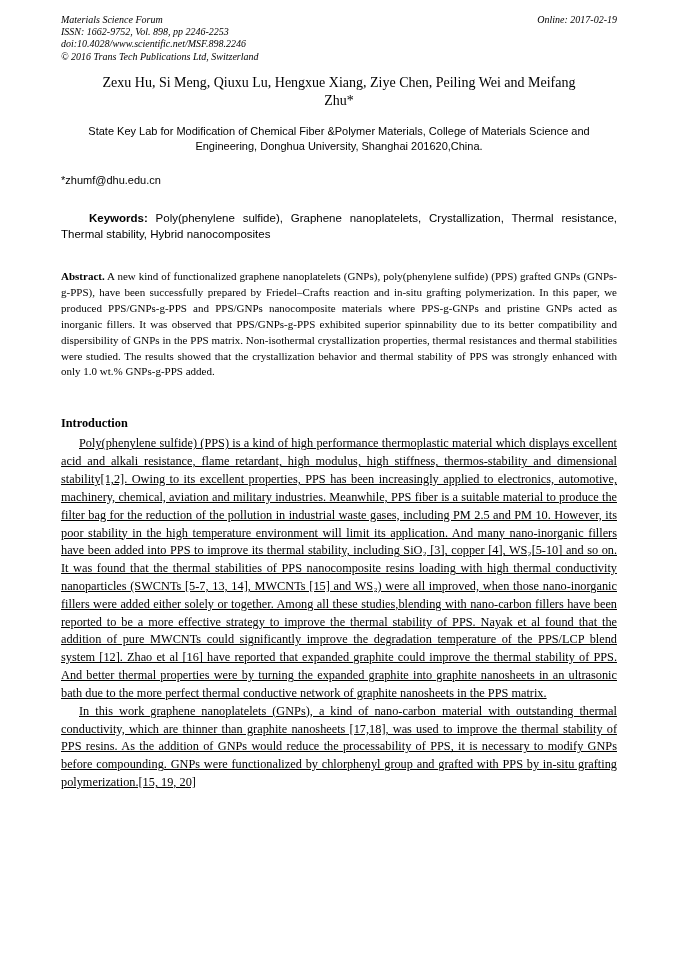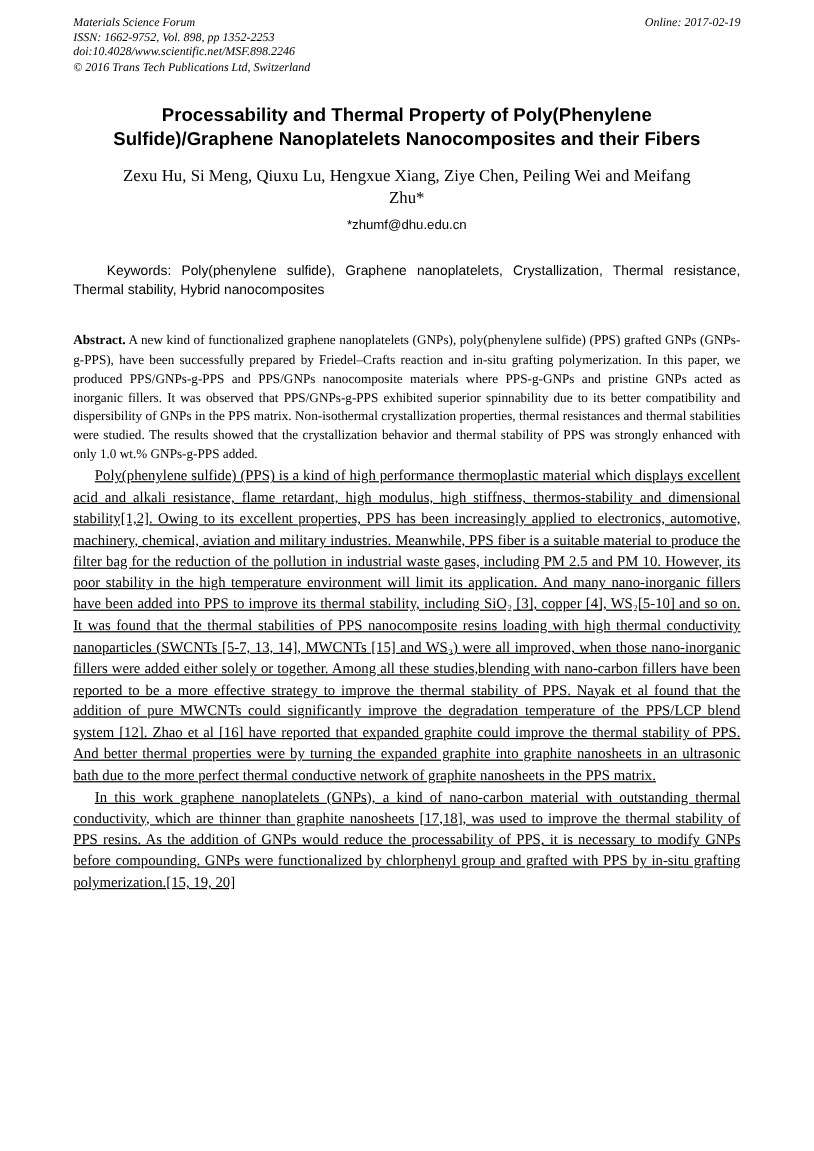--- a/index.html
+++ b/index.html
@@ -48,34 +48,34 @@
     text-align: center;
   }
   .affiliation {
     margin: 14px 0 0 0;
     font-family: "Liberation Sans", sans-serif;
     font-size: 11px;
     line-height: 1.32;
     text-align: center;
   }
   .email {
-    margin: 7px 0 0 0;
+    margin: 21px 0 0 0;
     font-family: "Liberation Sans", sans-serif;
     font-size: 11px;
-    text-align: center;
+    text-align: left;
   }
   
   .keywords {
     margin: 24px 0 0 0;
     font-family: "Liberation Sans", sans-serif;
     font-size: 11.5px;
     line-height: 1.42;
     text-align: justify;
   }
-  .keywords .label { font-weight: normal; padding-left: 28px; }
+  .keywords .label { font-weight: bold; padding-left: 28px; }
   
   .abstract {
     margin: 26px 0 0 0;
     font-size: 11px;
     line-height: 1.45;
     text-align: justify;
   }
   .abstract .label { font-weight: bold; }
   .section-heading {
     margin: 36px 0 4px 0;
@@ -92,36 +92,37 @@
   }
 </style>
 </head>
 <body>
 
 <div class="page">
 
   <header class="meta">
     <div class="meta-left">
       <div>Materials Science Forum</div>
-      <div>ISSN: 1662-9752, Vol. 898, pp 1352-2253</div>
+      <div>ISSN: 1662-9752, Vol. 898, pp 2246-2253</div>
       <div>doi:10.4028/www.scientific.net/MSF.898.2246</div>
       <div>© 2016 Trans Tech Publications Ltd, Switzerland</div>
     </div>
     <div class="meta-right">Online: 2017-02-19</div>
   </header>
 
-  <h1 class="paper-title">Processability and Thermal Property of Poly(Phenylene Sulfide)/Graphene Nanoplatelets Nanocomposites and their Fibers</h1>
 
   <div class="authors">Zexu Hu, Si Meng, Qiuxu Lu, Hengxue Xiang, Ziye Chen, Peiling Wei and Meifang Zhu*</div>
 
+  <div class="affiliation">State Key Lab for Modification of Chemical Fiber &amp;Polymer Materials, College of Materials Science and Engineering, Donghua University, Shanghai 201620,China.</div>
 
   <div class="email">*zhumf@dhu.edu.cn</div>
 
   <p class="keywords"><span class="label">Keywords:</span><span> Poly(phenylene sulfide), Graphene nanoplatelets, Crystallization, Thermal resistance, Thermal stability, Hybrid nanocomposites</span></p>
 
   <p class="abstract"><span class="label">Abstract.</span><span> A new kind of functionalized graphene nanoplatelets (GNPs), poly(phenylene sulfide) (PPS) grafted GNPs (GNPs-g-PPS), have been successfully prepared by Friedel–Crafts reaction and in-situ grafting polymerization. In this paper, we produced PPS/GNPs-g-PPS and PPS/GNPs nanocomposite materials where PPS-g-GNPs and pristine GNPs acted as inorganic fillers. It was observed that PPS/GNPs-g-PPS exhibited superior spinnability due to its better compatibility and dispersibility of GNPs in the PPS matrix. Non-isothermal crystallization properties, thermal resistances and thermal stabilities were studied. The results showed that the crystallization behavior and thermal stability of PPS was strongly enhanced with only 1.0 wt.% GNPs-g-PPS added.</span></p>
 
+  <h2 class="section-heading">Introduction</h2>
 
   <p class="body-par">Poly(phenylene sulfide) (PPS) is a kind of high performance thermoplastic material which displays excellent acid and alkali resistance, flame retardant, high modulus, high stiffness, thermos-stability and dimensional stability[1,2]. Owing to its excellent properties, PPS has been increasingly applied to electronics, automotive, machinery, chemical, aviation and military industries. Meanwhile, PPS fiber is a suitable material to produce the filter bag for the reduction of the pollution in industrial waste gases, including PM 2.5 and PM 10. However, its poor stability in the high temperature environment will limit its application. And many nano-inorganic fillers have been added into PPS to improve its thermal stability, including SiO₂ [3], copper [4], WS₂[5-10] and so on. It was found that the thermal stabilities of PPS nanocomposite resins loading with high thermal conductivity nanoparticles (SWCNTs [5-7, 13, 14], MWCNTs [15] and WS₂) were all improved, when those nano-inorganic fillers were added either solely or together. Among all these studies,blending with nano-carbon fillers have been reported to be a more effective strategy to improve the thermal stability of PPS. Nayak et al found that the addition of pure MWCNTs could significantly improve the degradation temperature of the PPS/LCP blend system [12]. Zhao et al [16] have reported that expanded graphite could improve the thermal stability of PPS. And better thermal properties were by turning the expanded graphite into graphite nanosheets in an ultrasonic bath due to the more perfect thermal conductive network of graphite nanosheets in the PPS matrix.</p>
 
   <p class="body-par">In this work graphene nanoplatelets (GNPs), a kind of nano-carbon material with outstanding thermal conductivity, which are thinner than graphite nanosheets [17,18], was used to improve the thermal stability of PPS resins. As the addition of GNPs would reduce the processability of PPS, it is necessary to modify GNPs before compounding. GNPs were functionalized by chlorphenyl group and grafted with PPS by in-situ grafting polymerization.[15, 19, 20]</p>
 
 </div>
 
 </body></html>

